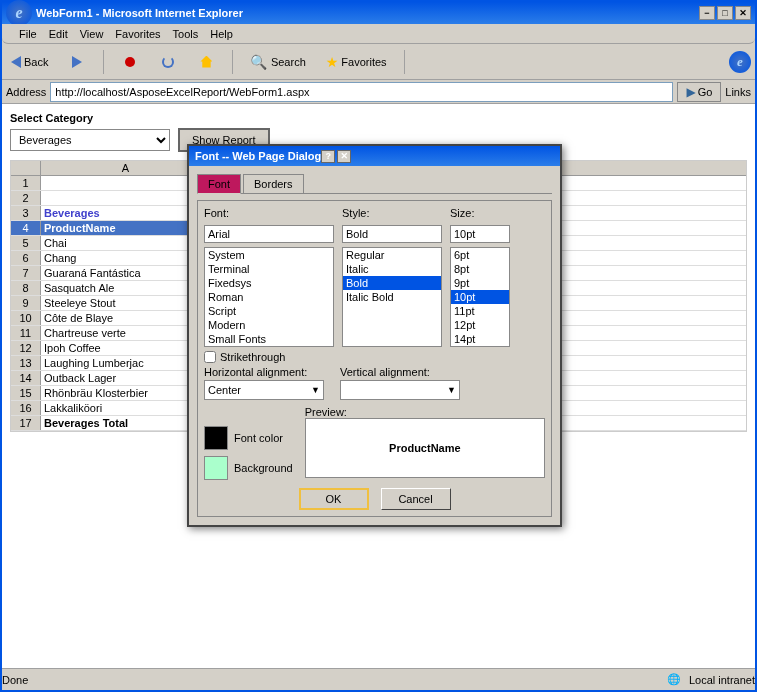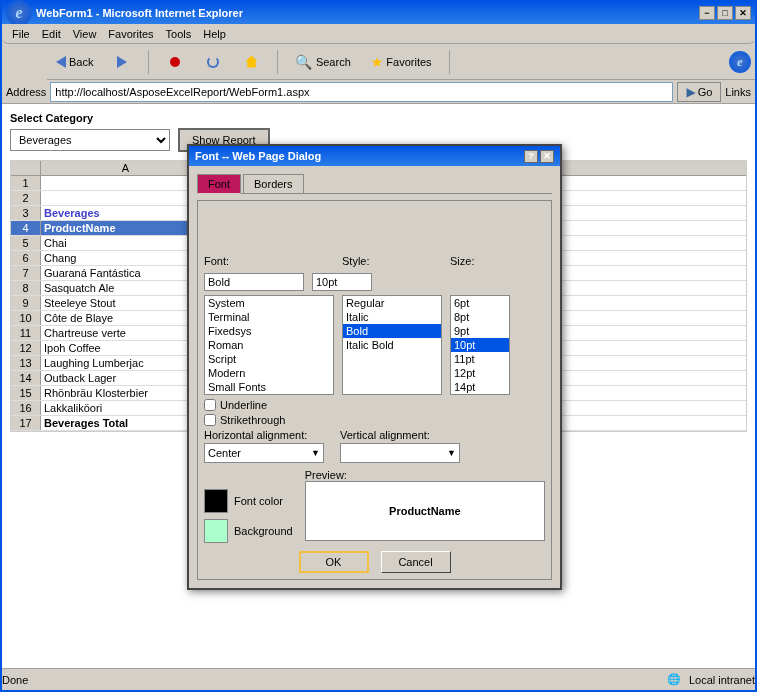--- a/index.html
+++ b/index.html
@@ -6,25 +6,25 @@
     body { background: #d4d0c8; width: 757px; height: 692px; overflow: hidden; }
 
     
     .ie-window { width: 757px; height: 692px; display: flex; flex-direction: column; border: 2px solid #0054e3; background: #d4d0c8; }
     .title-bar { background: linear-gradient(to bottom, #0054e3, #2b7de9); height: 22px; display: flex; align-items: center; padding: 0 4px; color: white; font-size: 11px; font-weight: bold; justify-content: space-between; }
     .title-bar-left { display: flex; align-items: center; gap: 4px; }
     .title-bar-buttons { display: flex; gap: 2px; }
     .title-btn { width: 16px; height: 14px; background: #d4d0c8; border: 1px solid #888; display: flex; align-items: center; justify-content: center; font-size: 9px; color: #000; cursor: pointer; }
 
     
-    .menu-bar { background: #d4d0c8; height: 20px; display: flex; align-items: center; padding: 0 4px; border-bottom: 1px solid #a0a0a0; border-radius: 6px; }
+    .menu-bar { background: #d4d0c8; height: 20px; display: flex; align-items: center; padding: 0 11px; border-bottom: 1px solid #a0a0a0; border-radius: 6px; }
     .menu-item { padding: 2px 6px; font-size: 11px; cursor: pointer; }
 
     
-    .toolbar { background: #d4d0c8; height: 36px; display: flex; align-items: center; padding: 2px 4px; gap: 10px; border-bottom: 1px solid #a0a0a0; margin-left: 45px; }
+    .toolbar { background: #d4d0c8; height: 36px; display: flex; align-items: center; padding: 2px 4px; gap: 10px; border-bottom: 1px solid #a0a0a0; }
     .toolbar-btn { height: 28px; min-width: 28px; background: #d4d0c8; border: 1px solid transparent; display: flex; align-items: center; justify-content: center; cursor: pointer; padding: 0 4px; gap: 3px; font-size: 11px; }
     .toolbar-separator { width: 1px; height: 24px; background: #a0a0a0; margin: 0 2px; }
 
     
     .address-bar { background: #d4d0c8; height: 24px; display: flex; align-items: center; padding: 2px 4px; gap: 4px; border-bottom: 1px solid #a0a0a0; }
     .address-label { font-size: 11px; }
     .address-input { flex: 1; height: 20px; border: 1px solid #7b9ebd; background: white; padding: 0 4px; font-size: 11px; }
     .address-go { padding: 2px 8px; background: #d4d0c8; border: 1px solid #888; font-size: 11px; cursor: pointer; display: flex; align-items: center; gap: 2px; }
     .address-links { font-size: 11px; }
 
@@ -57,34 +57,34 @@
     
     .status-bar { background: #d4d0c8; height: 22px; display: flex; align-items: center; padding: 0 0; border-top: 1px solid #a0a0a0; justify-content: space-between; }
     .status-text { font-size: 11px; }
     .status-right { display: flex; align-items: center; gap: 8px; }
 
     
     .modal-overlay { position: absolute; top: 0; left: 0; right: 0; bottom: 0; background: transparent; z-index: 100; }
 
     
     .dialog { position: absolute; top: 40px; left: 185px; width: 375px; background: #d4d0c8; border: 2px solid #444; box-shadow: 2px 2px 8px rgba(0,0,0,0.5); z-index: 101; }
-    .dialog-title { background: linear-gradient(to bottom, #0054e3, #2b7de9); color: white; padding: 3px 6px; display: flex; align-items: center; justify-content: space-between; font-size: 11px; font-weight: bold; height: 20px; }
+    .dialog-title { background: linear-gradient(to bottom, #0054e3, #2b7de9); color: white; padding: 3px 6px; display: flex; align-items: center; font-size: 11px; font-weight: bold; height: 20px; }
     .dialog-title-btns { display: flex; gap: 2px; }
     .dialog-title-btn { width: 14px; height: 13px; background: #d4d0c8; border: 1px solid #666; font-size: 9px; display: flex; align-items: center; justify-content: center; cursor: pointer; }
     .dialog-body { padding: 8px; }
 
     
     .tab-bar { display: flex; margin-bottom: 6px; border-bottom: 1px solid #888; }
     .tab { padding: 3px 10px; border: 1px solid #888; border-bottom: none; background: #d4d0c8; cursor: pointer; font-size: 11px; margin-right: 2px; }
     .tab.active { background: #be185d; z-index: 1; border-bottom: 1px solid #d4d0c8; margin-bottom: -1px; }
     .tab-content { border: 1px solid #888; padding: 6px; background: #d4d0c8; }
 
     
     .form-row { display: flex; gap: 8px; margin-bottom: 4px; }
-    .form-col { display: flex; flex-direction: column; margin-top: 48px; }
+    .form-col { display: flex; flex-direction: column; }
     .form-label { font-size: 11px; margin-bottom: 2px; }
     .form-input { height: 18px; border: 1px solid #888; background: white; padding: 0 3px; font-size: 11px; }
     .font-name-input { width: 130px; }
 
     
     .listbox { border: 1px solid #888; background: white; overflow-y: scroll; height: 100px; }
     .listbox-item { padding: 1px 3px; font-size: 11px; cursor: pointer; white-space: nowrap; }
     .listbox-item.selected { background: #0054e3; color: white; }
 
     .font-listbox { width: 130px; }
@@ -392,20 +392,21 @@
               </div>
               <div class="form-col" style="width:100px;">
                 <span class="form-label">Style:</span>
               </div>
               <div class="form-col" style="width:60px;">
                 <span class="form-label">Size:</span>
               </div>
             </div>
 
             <div class="form-row">
+              <input class="form-input font-name-input" type="text" value="Arial" style="">
               <input class="form-input" style="width: 100px;" type="text" value="Bold">
               <input class="form-input" style="width: 60px;" type="text" value="10pt">
             </div>
 
             <div class="form-row">
               <div class="listbox font-listbox">
                 <div class="listbox-item">System</div>
                 <div class="listbox-item">Terminal</div>
                 <div class="listbox-item">Fixedsys</div>
                 <div class="listbox-item">Roman</div>
@@ -429,24 +430,20 @@
                 <div class="listbox-item">11pt</div>
                 <div class="listbox-item">12pt</div>
                 <div class="listbox-item">14pt</div>
                 <div class="listbox-item">16pt</div>
 
               </div>
             </div>
 
             <div class="checkbox-row">
               <input type="checkbox" style="">
-              <span>Underline</span>
-            </div>
-            <div class="checkbox-row">
-              <input type="checkbox" style="">
               <span>Strikethrough</span>
             </div>
 
             <div class="alignment-section">
               <div class="align-col">
                 <span class="form-label">Horizontal alignment:</span>
                 <div class="align-dropdown">
                   <span>Center</span>
                   <span class="align-arrow">▼</span>
                 </div>

